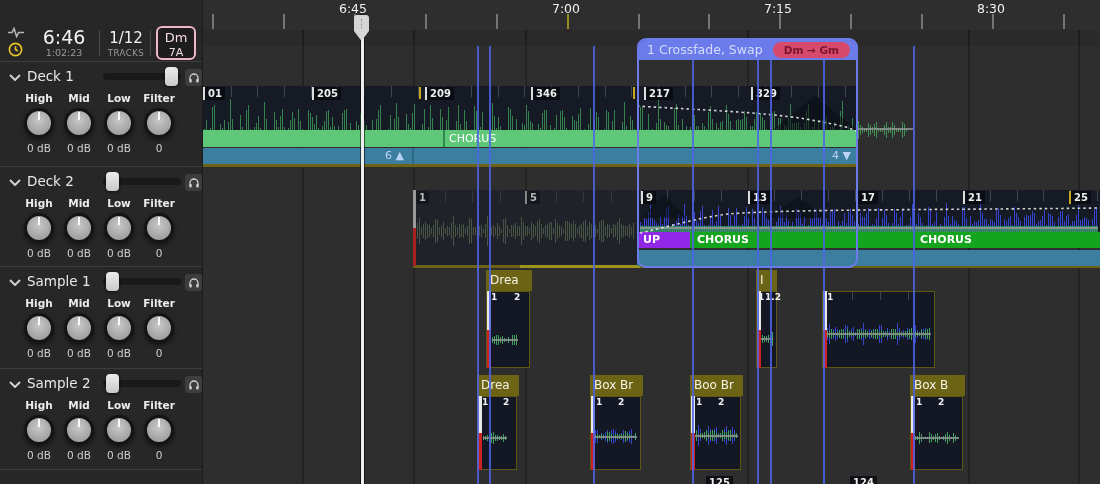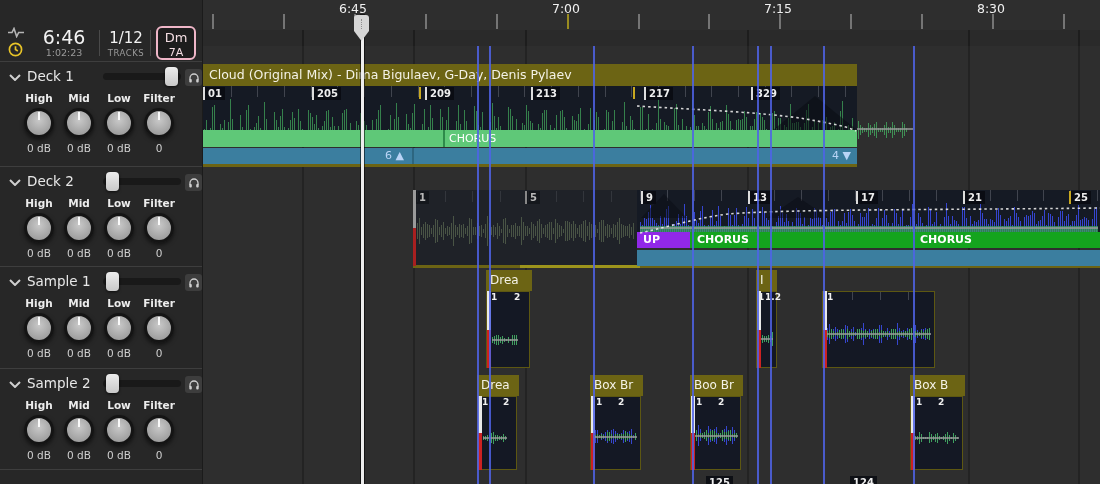--- a/index.html
+++ b/index.html
@@ -78,21 +78,20 @@
 </style>
 </head>
 <body>
 
 <div id="stage">
 
   <div id="tl">
     <div id="substrip"></div>
 
     <div class="abs" id="t1-body" style="left:203px;top:86px;width:654px;height:44px;background:#151a24;z-index:10"></div>
-    <div class="titlebar" style="left:203px;top:64px;width:654px">Cloud (Original Mix) - Dima Bigulaev, G-Day, Denis Pylaev</div>
     <div class="abs" style="left:203px;top:130px;width:654px;height:17px;background:var(--green1);z-index:12">
       <span class="secdiv" style="left:240px;top:0;height:17px;background:#2e8a4a"></span>
       <span class="seclabel" style="left:246px;top:2px">CHORUS</span>
     </div>
     <div class="abs" style="left:203px;top:148px;width:654px;height:16px;background:var(--teal);z-index:12">
       <span class="secdiv" style="left:209px;top:0;height:16px;background:#2d6680"></span>
       <span class="marker" style="left:157px;top:1px;width:44px">6 ▲</span>
       <span class="marker" style="left:598px;top:1px;width:50px">4 ▼</span>
     </div>
     <div class="abs" style="left:203px;top:164px;width:654px;height:3px;background:var(--olive);z-index:11"></div>
@@ -116,20 +115,26 @@
     <div class="abs" style="left:520px;top:265px;width:120px;height:3px;background:#9c941c;z-index:11"></div>
 
     <svg id="overlay" width="1100" height="484">
       <polygon points="773,130 815,96 857,130" fill="#0a0c13" opacity=".55"></polygon>
       <polygon points="641,218 664,194 687,218" fill="#0a0c13" opacity=".5"></polygon>
       <polygon points="767,218 798,197 829,218" fill="#0a0c13" opacity=".5"></polygon>
       <path d="M637,106 C700,110 762,112 806,119 C834,124 849,127 856,131" stroke="#e9e9e9" stroke-width="1.6" stroke-dasharray="2.5,3" fill="none" opacity=".9"></path>
       <path d="M640,233 C668,227 696,218 728,214 C790,209 940,210 1100,208" stroke="#e9e9e9" stroke-width="1.6" stroke-dasharray="2.5,3" fill="none" opacity=".9"></path>
     </svg>
 
+    <div id="xfade">
+      <div id="xfade-header">
+        <span id="xfade-title">1 Crossfade, Swap</span>
+        <span id="xfade-pill">Dm → Gm</span>
+      </div>
+    </div>
 
     <div id="playhead"></div>
     <div id="ph-handle">
         <i></i>
       </div>
   <div class="gridline" style="left: 302px;"></div>
       <div class="stripmark" style="left: 302px;"></div>
       <div class="gridline" style="left: 413px;"></div>
       <div class="stripmark" style="left: 413px;"></div>
       <div class="gridline" style="left: 525px;"></div>
@@ -204,21 +209,21 @@
       <div class="btick dim" style="left: 445px; top: 191px;"></div>
       <div class="btick dim" style="left: 472px; top: 191px;"></div>
       <div class="btick dim" style="left: 500px; top: 191px;"></div>
       <div class="btick dim" style="left: 528px; top: 191px;"></div>
       <div class="btick dim" style="left: 556px; top: 191px;"></div>
       <div class="btick dim" style="left: 583px; top: 191px;"></div>
       <div class="btick dim" style="left: 611px; top: 191px;"></div>
       <div class="chip" style="left: 203px; top: 87px;">01</div>
       <div class="chip" style="left: 312px; top: 87px;">205</div>
       <div class="chip" style="left: 425px; top: 87px;">209</div>
-      <div class="chip" style="left: 531px; top: 87px;">213</div>
+      <div class="chip" style="left: 531px; top: 87px;">346</div>
       <div class="chip" style="left: 644px; top: 87px;">217</div>
       <div class="chip" style="left: 751px; top: 87px;">329</div>
       <div class="chip" style="left: 641px; top: 191px;">9</div>
       <div class="chip" style="left: 748px; top: 191px;">13</div>
       <div class="chip" style="left: 856px; top: 191px;">17</div>
       <div class="chip" style="left: 963px; top: 191px;">21</div>
       <div class="chip" style="left: 1069px; top: 191px; border-left-color: rgb(200, 168, 32);">25</div>
       <div class="chip dim" style="left: 414px; top: 191px;">1</div>
       <div class="chip dim" style="left: 525px; top: 191px;">5</div>
       <div class="ytick" style="left: 419px; top: 87px;"></div>

